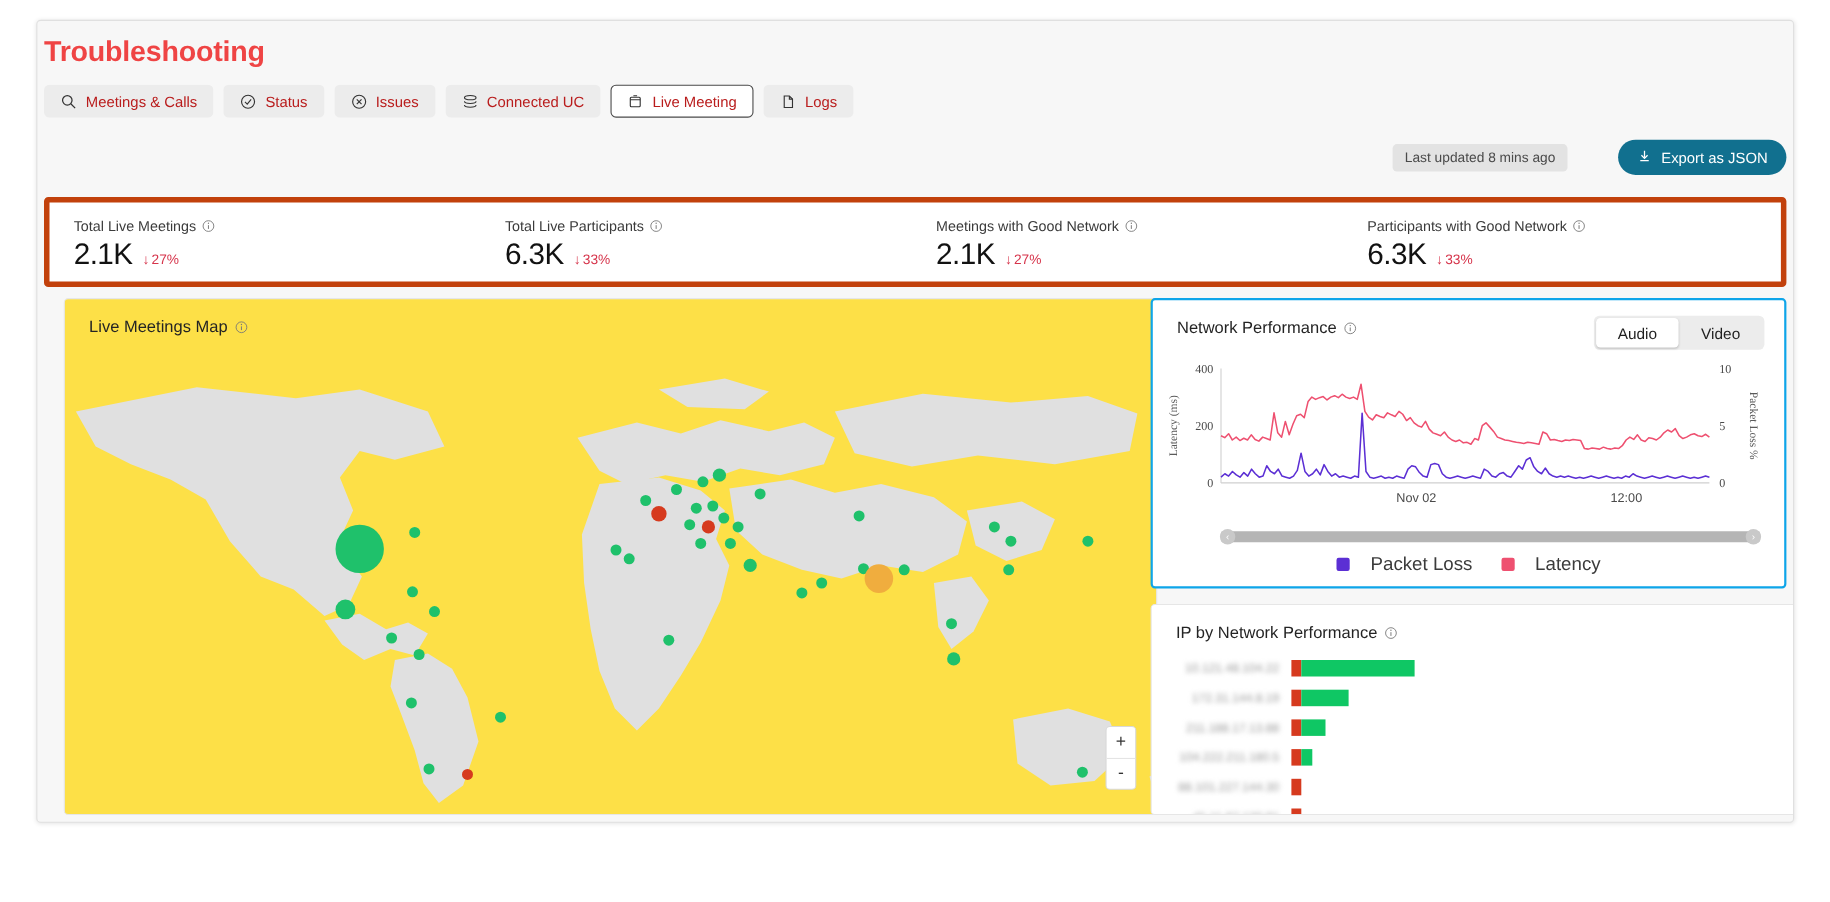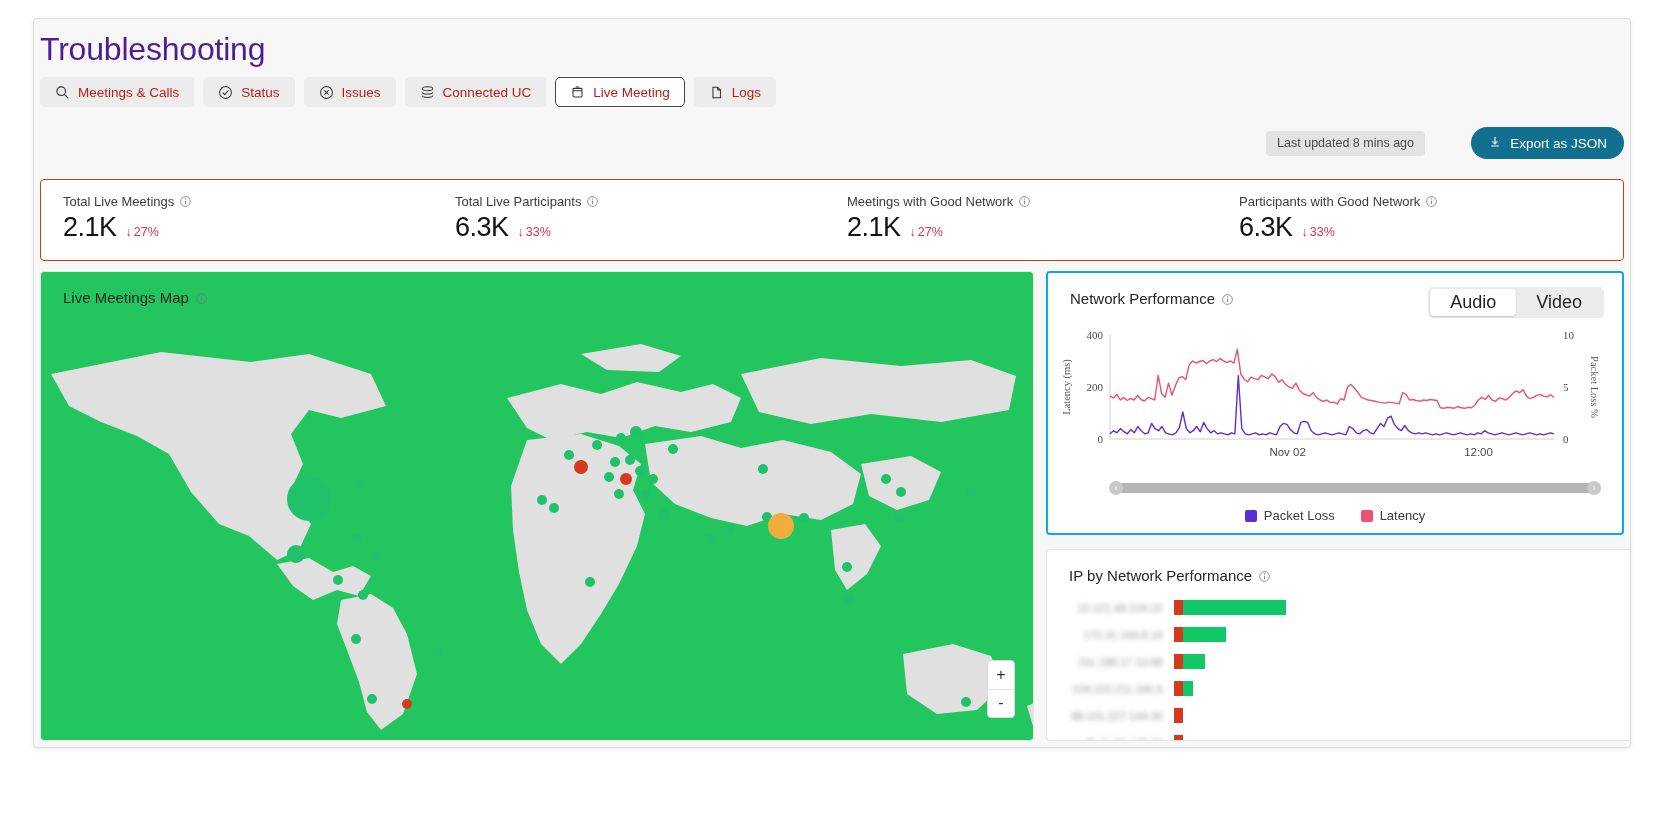--- a/index.html
+++ b/index.html
@@ -15,21 +15,21 @@
     background: #f7f7f7;
     border: 1px solid #e0e0e0;
     border-radius: 4px;
     box-shadow: 0 1px 4px rgba(0,0,0,0.10);
     overflow: hidden;
   }
 
   
   .page-title {
     position: absolute; left: 6px; top: 12px;
-    font-size: 32px; font-weight: normal; color: #4c1d95;
+    font-size: 26px; font-weight: bold; color: #ef4444;
     letter-spacing: -0.2px;
   }
   .tabbar {
     position: absolute; left: 6px; top: 58px;
     display: flex; align-items: center; gap: 9px;
   }
   .tab {
     display: flex; align-items: center; gap: 8px;
     height: 30px; padding: 0 14px;
     background: #ececec; border: 1px solid transparent;
@@ -69,43 +69,43 @@
     color: #fff; font-size: 13.5px;
     display: flex; align-items: center; gap: 8px;
     font-family: "Liberation Sans", sans-serif;
     cursor: pointer; white-space: nowrap;
   }
 
   
   .kpicard {
     position: absolute; left: 6px; top: 160px;
     width: 1584px; height: 82px;
-    background: #fff; border: 1px solid #c2410c; border-radius: 4px;
+    background: #fff; border: 5px solid #c2410c; border-radius: 4px;
   }
   .kpi { position: absolute; top: 14px; }
   .kpi .t {
     font-size: 13px; color: #3b3b3b;
     display: flex; align-items: center; gap: 5px;
     white-space: nowrap;
   }
   .kpi .v {
     margin-top: 3px;
     display: flex; align-items: baseline; gap: 9px;
   }
   .kpi .num { font-size: 27px; color: #121212; letter-spacing: -0.5px; }
   .kpi .delta {
     font-size: 12.5px; color: #d6344b;
     display: flex; align-items: center; gap: 2px;
   }
 
   
   .mappanel {
-    position: absolute; left: 6px; top: 252px;
+    position: absolute; left: 24px; top: 252px;
     width: 994px; height: 470px;
-    background: #22c55e; border: 1px solid #e6e6e6; border-radius: 4px;
+    background: #fde047; border: 1px solid #e6e6e6; border-radius: 4px;
     overflow: hidden;
   }
   .panel-h {
     position: absolute; left: 22px; top: 17px;
     font-size: 15px; color: #242424;
     display: flex; align-items: center; gap: 6px;
   }
   .mapwrap { position: absolute; left: 0; top: 42px; width: 994px; height: 428px; }
   .mapwrap svg { display: block; }
   .zoomctl {
@@ -126,21 +126,21 @@
     background: #fff; border: 2px solid #0ea5e9; border-radius: 4px;
     overflow: hidden;
   }
   .avtoggle {
     position: absolute; right: 18px; top: 14px;
     height: 31px; display: flex;
     background: #ececec; border-radius: 5px; padding: 2px;
   }
   .avtoggle button {
     border: none; background: transparent; border-radius: 4px;
-    padding: 0 20px; font-size: 18px; color: #1f1f1f;
+    padding: 0 20px; font-size: 14px; color: #1f1f1f;
     font-family: "Liberation Sans", sans-serif; cursor: pointer;
   }
   .avtoggle button.sel { background: #fff; box-shadow: 0 1px 2px rgba(0,0,0,.17); }
   .chartarea { position: absolute; left: 0; top: 44px; width: 578px; height: 160px; }
   .scrollbarrow {
     position: absolute; left: 62px; bottom: 38px; right: 22px; height: 14px;
   }
   .sb-track {
     position: absolute; left: 0; right: 0; top: 2px; height: 10px;
     background: #b5b5b5; border-radius: 2px;
@@ -149,21 +149,21 @@
     position: absolute; top: 0; width: 14px; height: 14px;
     border-radius: 50%; background: #c9c9c9;
     display: flex; align-items: center; justify-content: center;
     font-size: 9px; color: #fff; cursor: pointer;
   }
   .sb-arrow.l { left: -1px; } .sb-arrow.r { right: -1px; }
   .legend {
     position: absolute; bottom: 10px; width: 100%;
     display: flex; justify-content: center; gap: 26px;
   }
-  .legend .li { display: flex; align-items: center; gap: 7px; font-size: 13px; color: #3b3b3b; }
+  .legend .li { display: flex; align-items: center; gap: 19px; font-size: 17px; color: #3b3b3b; }
   .legend .sw { width: 12px; height: 12px; border-radius: 2px; }
 
   .ippanel {
     position: absolute; left: 1012px; top: 530px;
     width: 670px; height: 192px;
     background: #fff; border: 1px solid #e6e6e6; border-radius: 4px;
     overflow: hidden;
   }
   .iplist { position: absolute; left: 0; top: 44px; width: 578px; height: 150px; }
   .iprow { position: relative; height: 27px; display: flex; align-items: center; }

